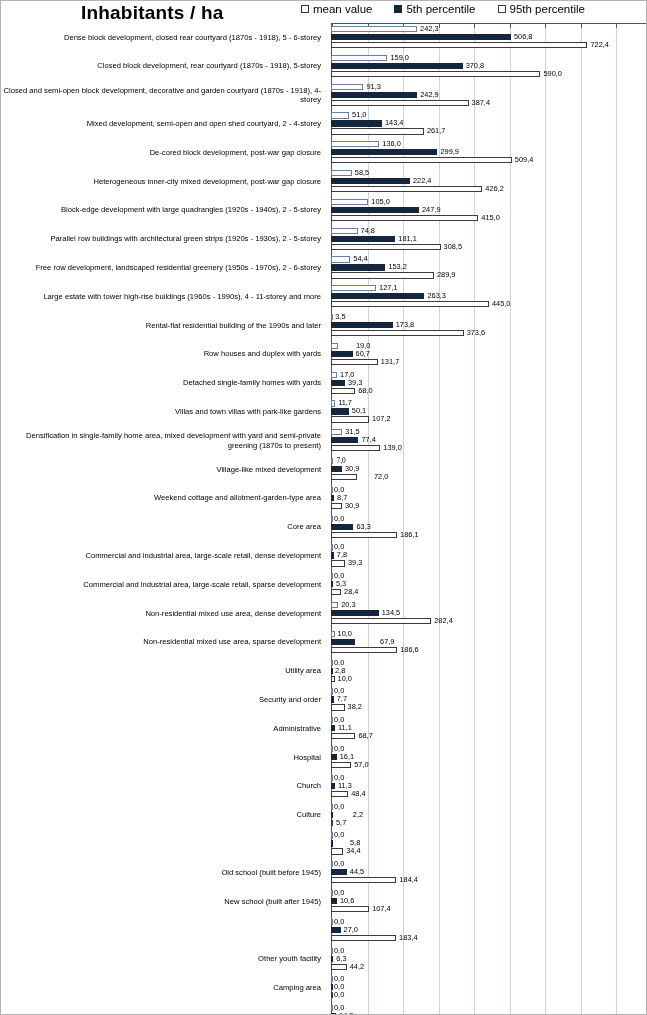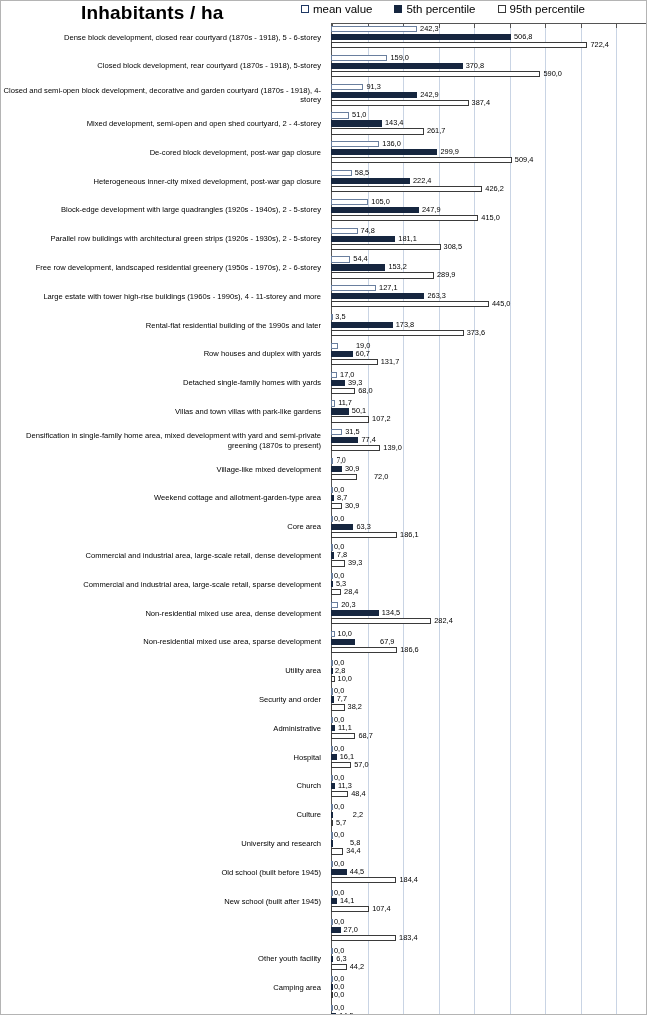--- a/index.html
+++ b/index.html
@@ -471,21 +471,20 @@
         <div class="bars">
           <div class="bar-line mean" style="width: 0px;"></div>
           <div class="bar-val mean" style="left: 3px;">0,0</div>
           <div class="bar-line p5" style="width: 0.781px;"></div>
           <div class="bar-val p5" style="left: 3.781px; margin-left: 18px;">2,2</div>
           <div class="bar-line p95" style="width: 2.0235px;"></div>
           <div class="bar-val p95" style="left: 5px;">5,7</div>
         </div>
       </div>
       <div class="row">
-        <div class="row-label">University and research</div>
         <div class="bars">
           <div class="bar-line mean" style="width: 0px;"></div>
           <div class="bar-val mean" style="left: 3px;">0,0</div>
           <div class="bar-line p5" style="width: 2.059px;"></div>
           <div class="bar-val p5" style="left: 19px;">5,8</div>
           <div class="bar-line p95" style="width: 12.212px;"></div>
           <div class="bar-val p95" style="left: 15.212px;">34,4</div>
         </div>
       </div>
       <div class="row">
@@ -498,21 +497,21 @@
           <div class="bar-line p95" style="width: 65.462px;"></div>
           <div class="bar-val p95" style="left: 68.462px;">184,4</div>
         </div>
       </div>
       <div class="row">
         <div class="row-label">New school (built after 1945)</div>
         <div class="bars">
           <div class="bar-line mean" style="width: 0px;"></div>
           <div class="bar-val mean" style="left: 3px;">0,0</div>
           <div class="bar-line p5" style="width: 5.893px;"></div>
-          <div class="bar-val p5" style="left: 8.893px;">14,1</div>
+          <div class="bar-val p5" style="left: 8.893px;">10,6</div>
           <div class="bar-line p95" style="width: 38.127px;"></div>
           <div class="bar-val p95" style="left: 41.127px;">107,4</div>
         </div>
       </div>
       <div class="row">
         <div class="bars">
           <div class="bar-line mean" style="width: 0px;"></div>
           <div class="bar-val mean" style="left: 3px;">0,0</div>
           <div class="bar-line p5" style="width: 9.585px;"></div>
           <div class="bar-val p5" style="left: 12.585px;">27,0</div>

